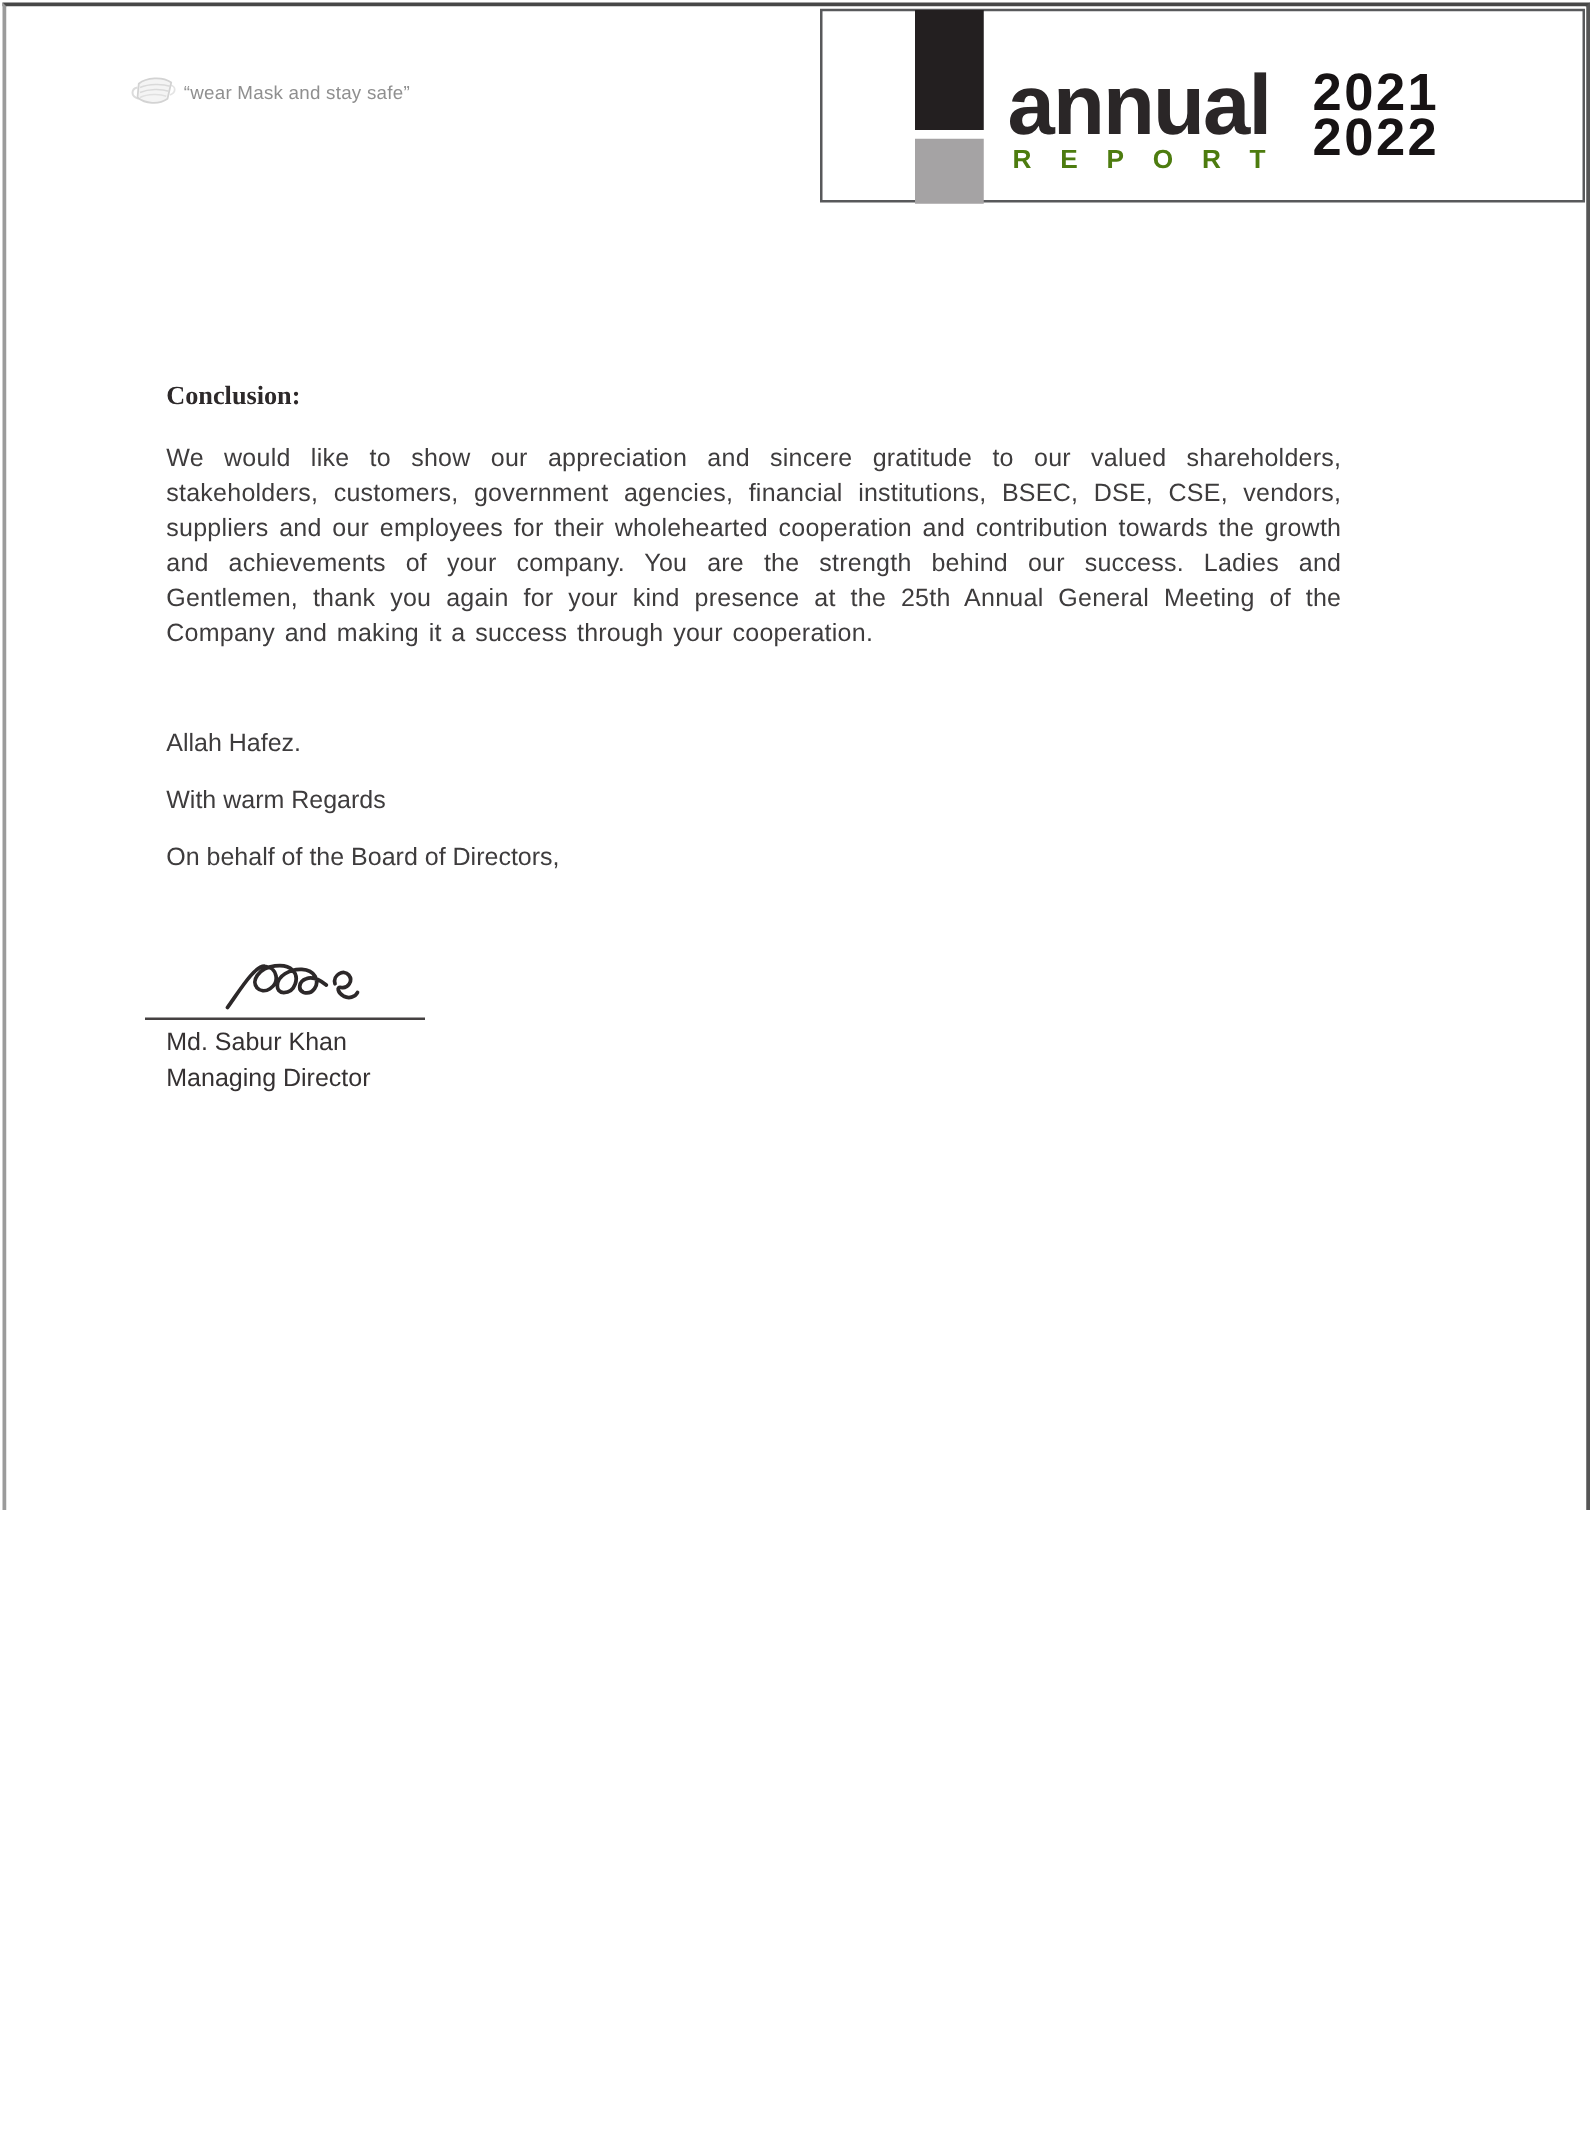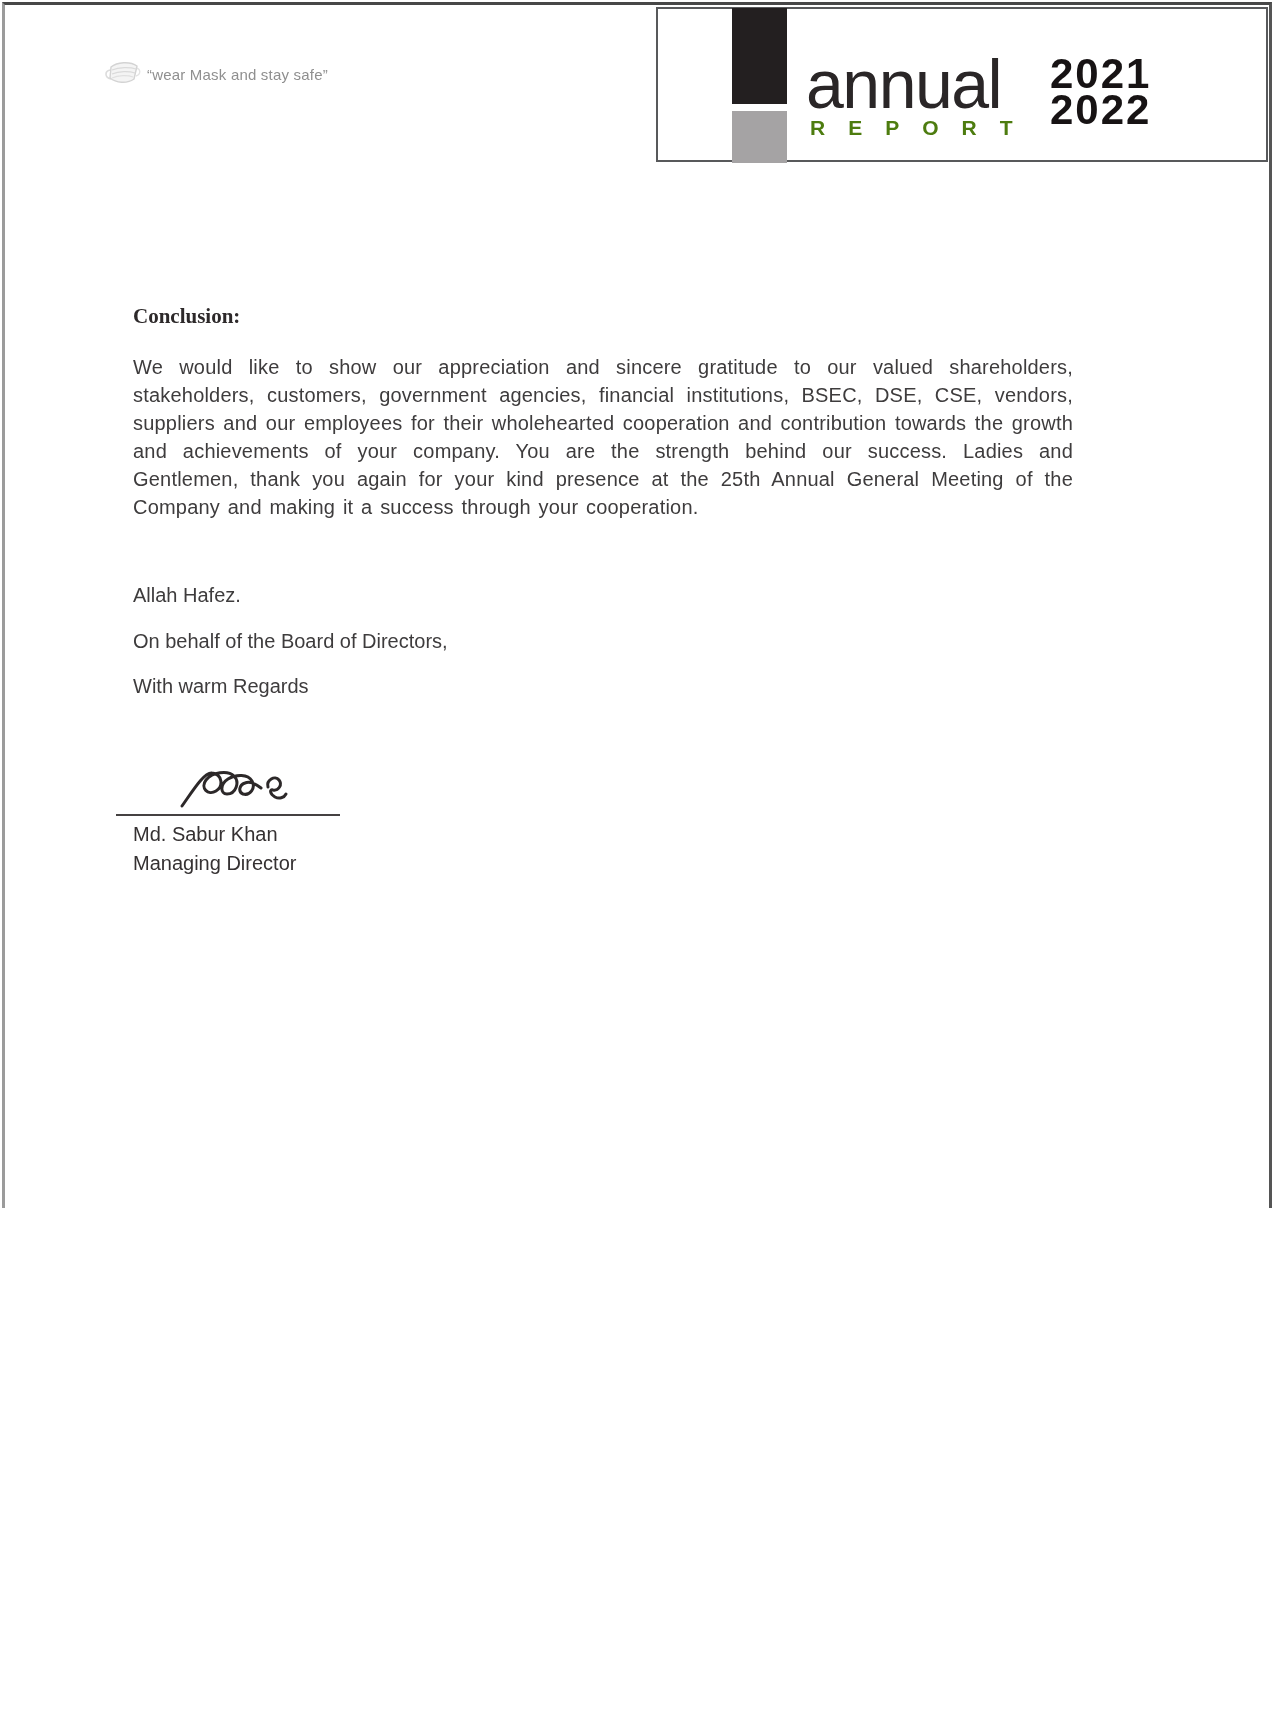--- a/index.html
+++ b/index.html
@@ -28,21 +28,21 @@
   
   .mask-note{position:absolute;left:103px;top:58px;display:flex;align-items:center;gap:4px;}
   .mask-note .txt{font-size:15px;color:#8f8f8f;letter-spacing:.2px;}
 
   
   .logo-box{position:absolute;left:656px;top:7px;width:612px;height:155px;
     border:2px solid #58595b;background:#fff;box-sizing:border-box;}
   .logo-black{position:absolute;left:732px;top:8px;width:55px;height:96px;background:var(--logo-black);}
   .logo-gray{position:absolute;left:732px;top:111px;width:55px;height:52px;background:var(--logo-gray);}
   .logo-title{position:absolute;left:806px;top:50px;font-size:68px;line-height:1;
-    letter-spacing:-1.5px;color:#2a2627;font-weight:400;}
+    letter-spacing:-1.5px;color:#2a2627;font-weight:700;}
   .logo-subtitle{position:absolute;left:810px;top:117px;font-size:21px;font-weight:bold;
     letter-spacing:23px;color:#4d7c0f;line-height:1;}
   .logo-years{position:absolute;left:1050px;top:56px;font-size:42px;font-weight:bold;
     line-height:36px;letter-spacing:2px;color:#171314;}
 
   
   .content{position:absolute;left:133px;top:303px;width:940px;}
   .heading{font-size:21px;font-weight:bold;color:#2d292a;margin:0;line-height:26px;font-family:Liberation Serif, serif;}
   .para{margin:24px 0 0 0;font-size:20px;line-height:28px;text-align:justify;
     letter-spacing:.2px;word-spacing:2px;color:var(--ink);}
@@ -91,22 +91,22 @@
   <div class="logo-subtitle">REPORT</div>
   <div class="logo-years">
     <div>2021</div>
     <div>2022</div>
   </div>
 
   <div class="content">
     <h2 class="heading">Conclusion:</h2>
     <p class="para">We would like to show our appreciation and sincere gratitude to our valued shareholders, stakeholders, customers, government agencies, financial institutions, BSEC, DSE, CSE, vendors, suppliers and our employees for their wholehearted cooperation and contribution towards the growth and achievements of your company. You are the strength behind our success. Ladies and Gentlemen, thank you again for your kind presence at the 25th Annual General Meeting of the Company and making it a success through your cooperation.</p>
     <p class="closing c1">Allah Hafez.</p>
+    <p class="closing c2">With warm Regards</p>
     <p class="closing c3">On behalf of the Board of Directors,</p>
-    <p class="closing c2">With warm Regards</p>
   </div>
 
   <svg class="sig-curve" width="140" height="56" viewBox="0 0 140 56">
     <path d="M4 46 C14 32 26 12 34 13 C44 14 46 26 38 31 C30 36 22 28 28 20 C34 12 50 10 56 16 C62 22 58 34 49 34 C42 34 42 24 50 19 C58 14 70 14 74 21 C78 28 72 36 65 34 C60 32 61 25 67 23 C72 21 78 24 83 28" fill="none" stroke="#2c2829" stroke-width="3" stroke-linecap="round"></path>
     <path d="M90 27 C88 20 97 15 101 20 C105 25 100 31 95 30 C91 29 92 34 97 37 C101 39 106 38 108 34" fill="none" stroke="#2c2829" stroke-width="3" stroke-linecap="round"></path>
   </svg>
   <div class="sig-line"></div>
   <div class="signatory">
     <p class="sig-name">Md. Sabur Khan</p>
     <p class="sig-title">Managing Director</p>

